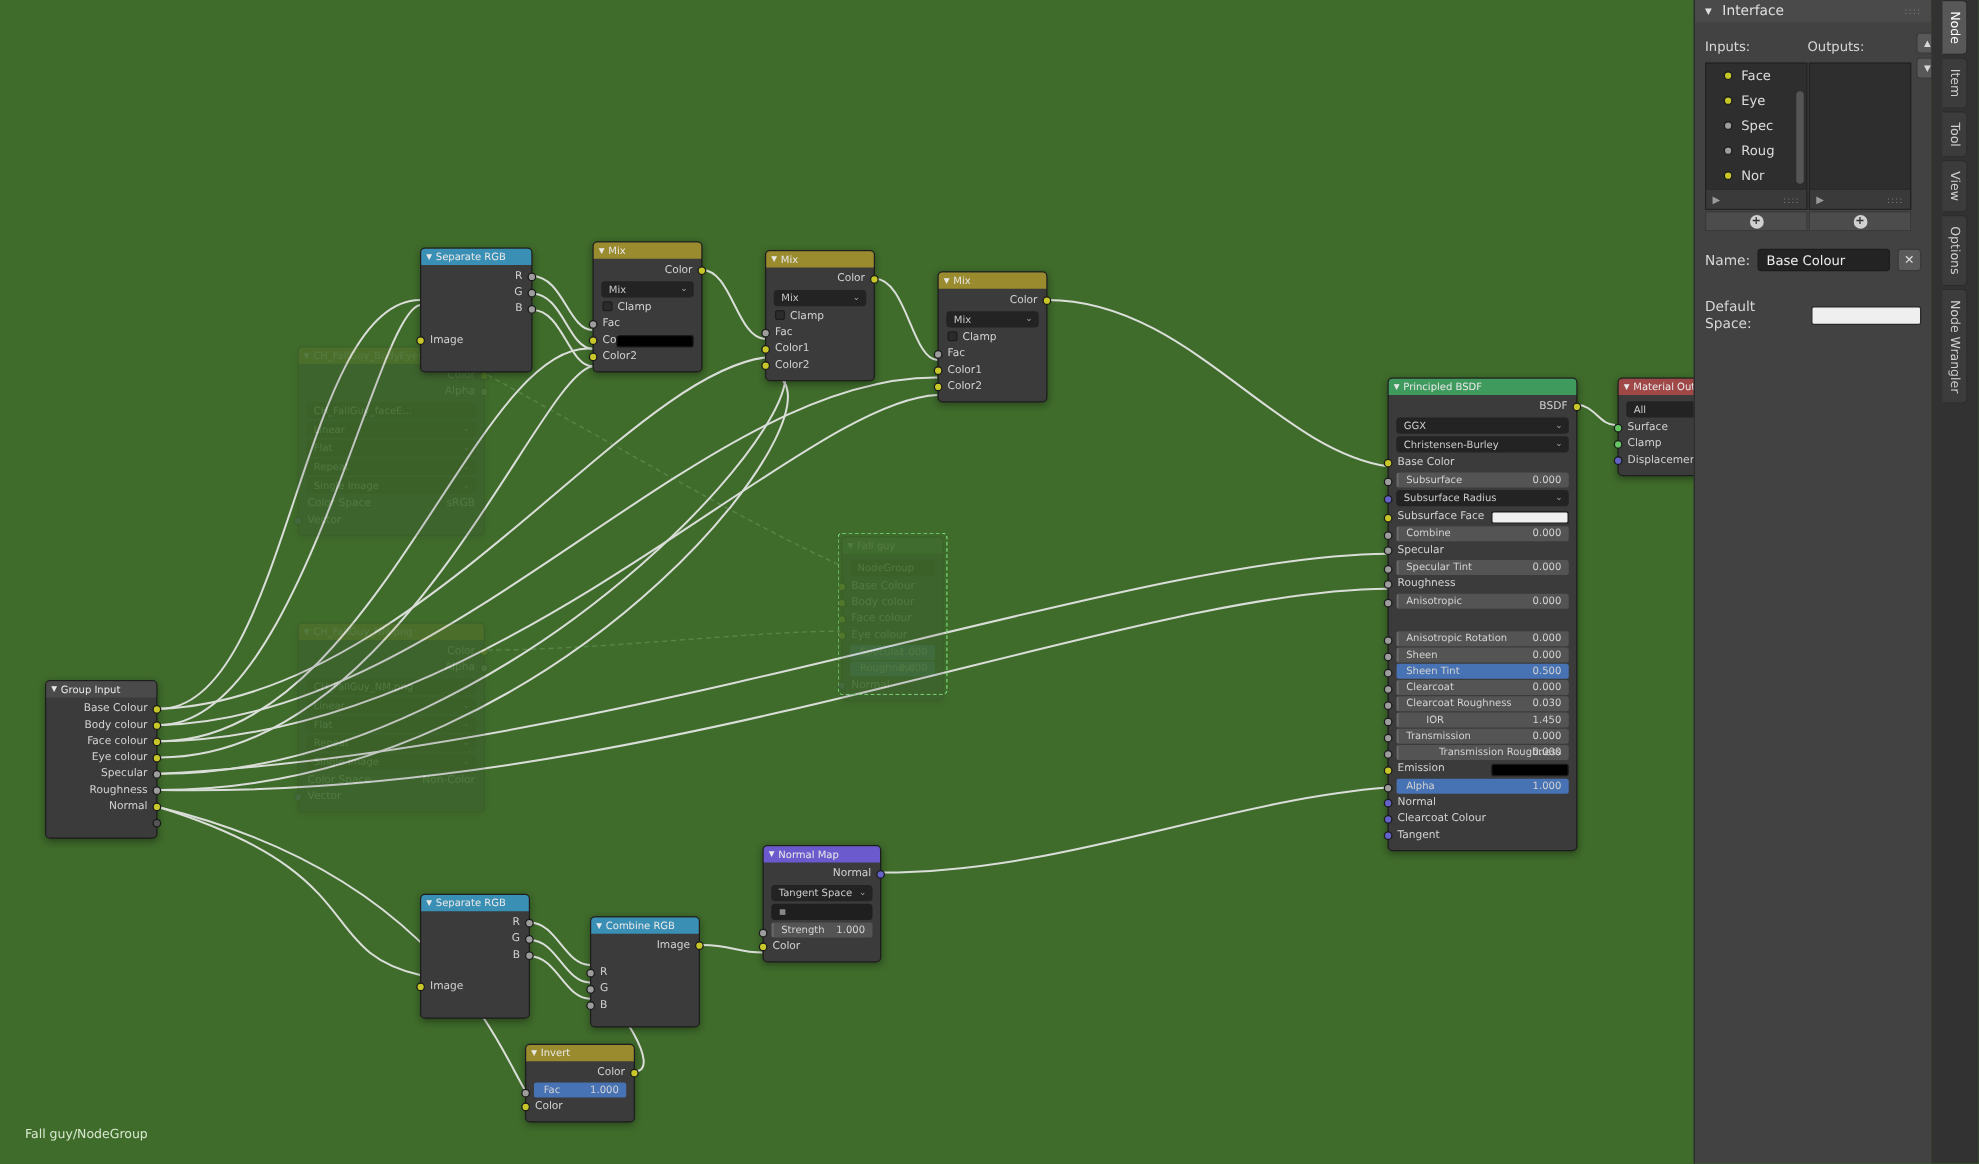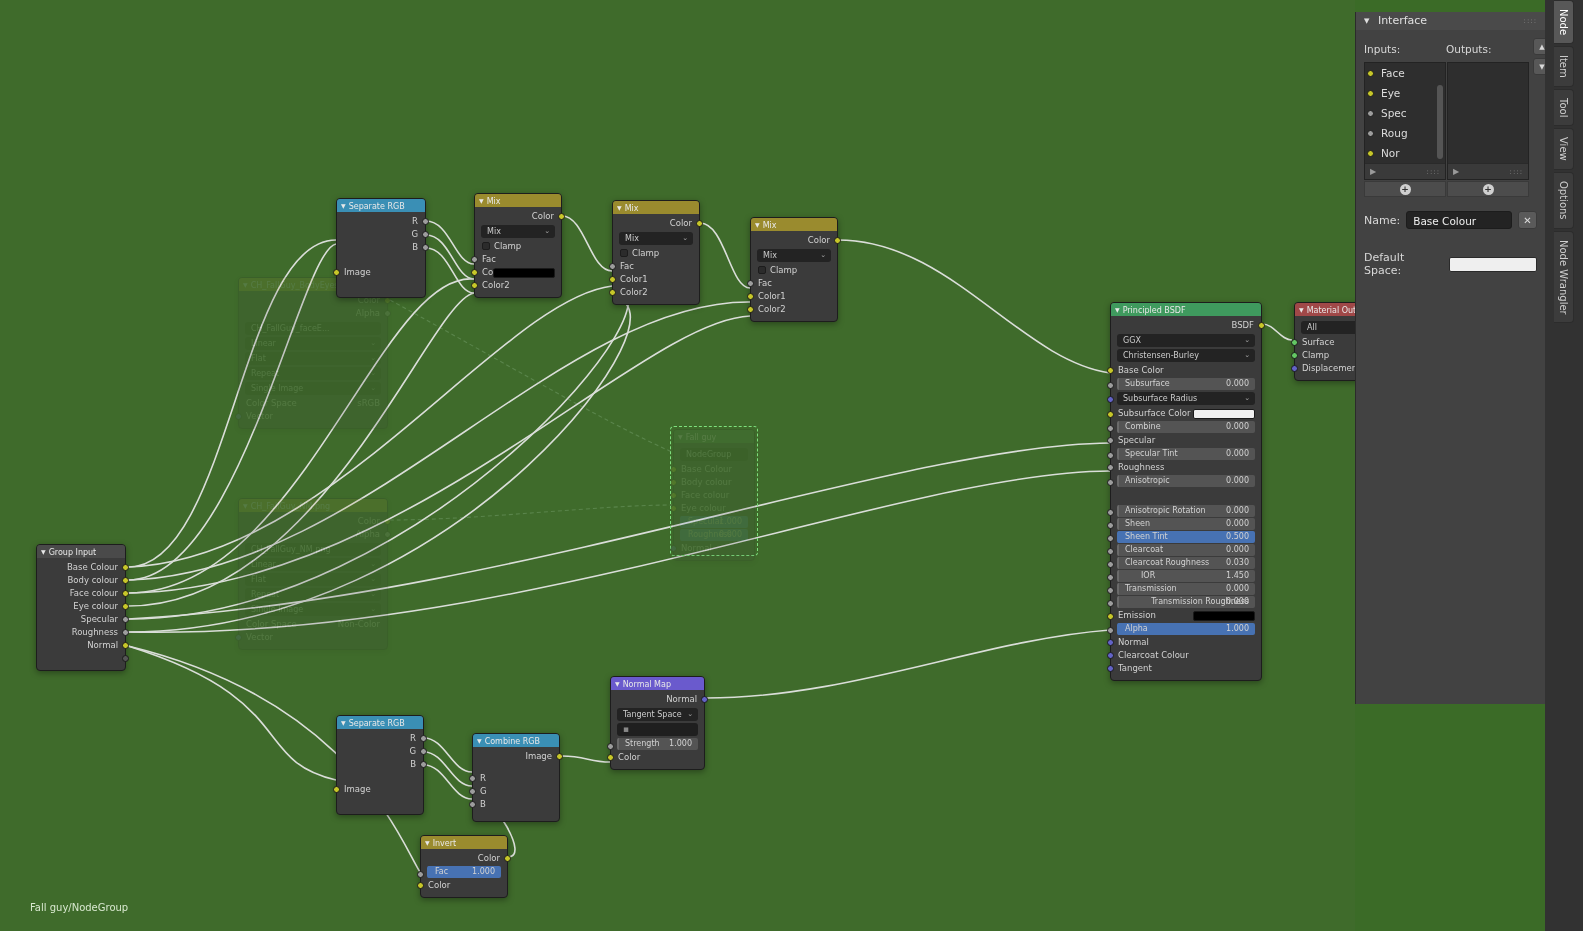--- a/index.html
+++ b/index.html
@@ -42,36 +42,36 @@
   .slider.blue { background:#4772b3; border-left-color:#4772b3; }
   .slider .v { position:absolute; right:6px; top:0; }
   .swatch { position:absolute; right:6px; top:2px; width:62px; height:10px;
     border-radius:2px; border:1px solid #1a1a1a; }
   .chk { display:inline-block; width:8px; height:8px; background:#2b2b2b;
     border:1px solid #1c1c1c; border-radius:2px; vertical-align:-1px; margin-right:4px; }
 
   .ghost { opacity:.13; }
   .sel-outline { position:absolute; border:1px dashed #7de07d; border-radius:4px; }
 
-  #breadcrumb { position:absolute; left:30px; bottom:18px; font-size:10px; color:#d8e8cf; }
+  #breadcrumb { position:absolute; left:20px; bottom:18px; font-size:10px; color:#d8e8cf; }
 
   
-  #sidebar { position:absolute; left:1355px; top:12px; width:190px; height:692px;
+  #sidebar { position:absolute; left:1355px; top:0; width:190px; height:931px;
     background:#424242; border-left:1px solid #2b2b2b; }
   #sb-head { height:18px; line-height:18px; background:#4a4a4a; padding:0 8px;
     font-size:11px; color:#e0e0e0; position:relative; }
   #sb-head .tri { font-size:7px; margin-right:5px; vertical-align:1px; }
   .grip { letter-spacing:1px; font-size:7px; color:#8a8a8a; }
   #sb-body { padding:8px 8px 0 8px; }
   .col-lbl { font-size:10.5px; color:#d8d8d8; }
   .lists { display:flex; gap:1px; margin-top:5px; }
   .listbox { background:#2e2e2e; border:1px solid #232323; width:82px; height:118px;
     position:relative; }
   .listbox.out { width:82px; }
-  .litem { height:20px; line-height:20px; padding-left:2px; font-size:10.5px; color:#dcdcdc;
+  .litem { height:20px; line-height:20px; padding-left:14px; font-size:10.5px; color:#dcdcdc;
     position:relative; }
   .litem .dot { display:inline-block; width:7px; height:7px; border-radius:50%;
     margin-right:7px; vertical-align:0px; border:1px solid #1a1a1a; }
   .lbar { position:absolute; left:0; right:0; bottom:0; height:16px; background:#3a3a3a;
     border-top:1px solid #2a2a2a; font-size:8px; color:#9a9a9a; padding:0 5px;
     display:flex; align-items:center; justify-content:space-between; }
   .vscroll { position:absolute; right:2px; top:22px; width:6px; height:74px;
     background:#555; border-radius:3px; }
   .arrows { display:flex; flex-direction:column; gap:3px; margin-left:4px; }
   .abtn { width:18px; height:17px; background:#585858; border:1px solid #3a3a3a;
@@ -294,21 +294,21 @@
             <div style="position: relative;">
               <span class="sock l" style="background: rgb(157, 157, 157); top: 4px;"></span>
               <div class="slider"><span>Subsurface</span><span class="v">0.000</span></div>
             </div>
             <div style="position: relative;">
               <span class="sock l" style="background: rgb(99, 99, 199); top: 4px;"></span>
               <div class="field"><span>Subsurface Radius</span><span class="chev">⌄</span></div>
             </div>
             <div style="position: relative;">
               <span class="sock l" style="background: rgb(199, 199, 41); top: 4px;"></span>
-              <div class="row"><span>Subsurface Color</span><span class="swatch" style="background: rgb(240, 240, 240);"></span></div>
+              <div class="row"><span>Subsurface Face</span><span class="swatch" style="background: rgb(240, 240, 240);"></span></div>
             </div>
             <div style="position: relative;">
               <span class="sock l" style="background: rgb(157, 157, 157); top: 4px;"></span>
               <div class="slider"><span>Combine</span><span class="v">0.000</span></div>
             </div>
             <div style="position: relative;">
               <span class="sock l" style="background: rgb(157, 157, 157); top: 3px;"></span>
               <div class="row">Specular</div>
             </div>
             <div style="position: relative;">

